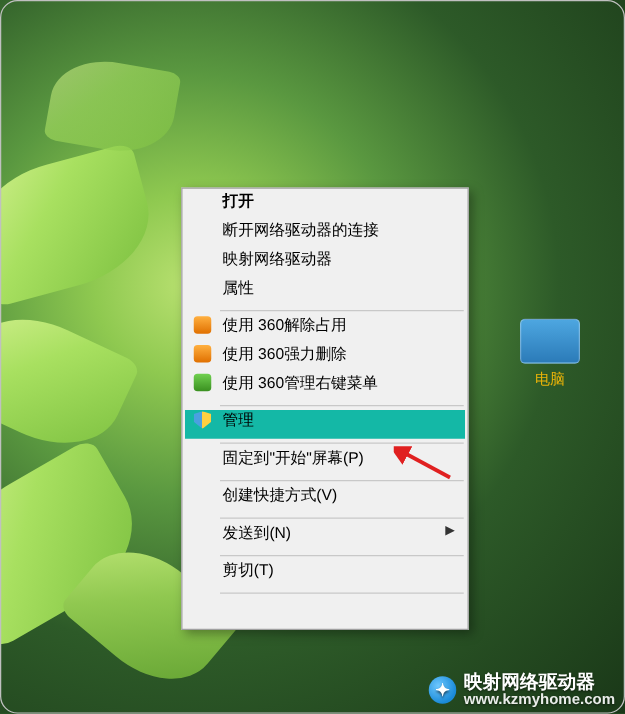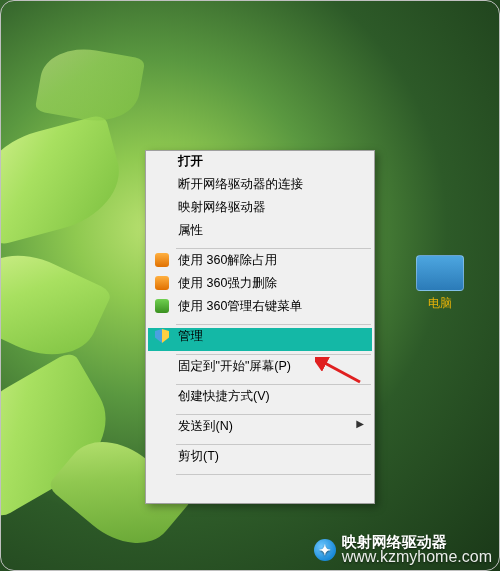--- a/index.html
+++ b/index.html
@@ -115,21 +115,21 @@
       text-shadow: 0 1px 2px rgba(0,0,0,.6);
     }
     .watermark .logo {
       width: 22px; height: 22px;
       border-radius: 50%;
       background: radial-gradient(circle at 35% 35%, #6ec8ff 0%, #1a8ad8 70%);
       display: flex; align-items: center; justify-content: center;
       font-size: 14px;
     }
     .watermark .main { font-size: 15px; line-height: 1; }
-    .watermark .sub { font-size: 16px; font-weight: normal; line-height: 1; opacity: .9; }
+    .watermark .sub { font-size: 12px; font-weight: bold; line-height: 1; opacity: .9; }
 
     
     .ico-orange { background: linear-gradient(#ffb040,#e07000); border-radius: 3px; }
     .ico-green  { background: linear-gradient(#70d050,#3a9020); border-radius: 3px; }
     .ico-shield {
       background: linear-gradient(90deg,#4aa0e0 0 50%,#ffd040 50% 100%);
       clip-path: polygon(50% 0%, 100% 15%, 100% 60%, 50% 100%, 0% 60%, 0% 15%);
     }
     .ico-gray { background: #d8d8d8; border: 1px solid #aaa; border-radius: 2px; }
   </style>

